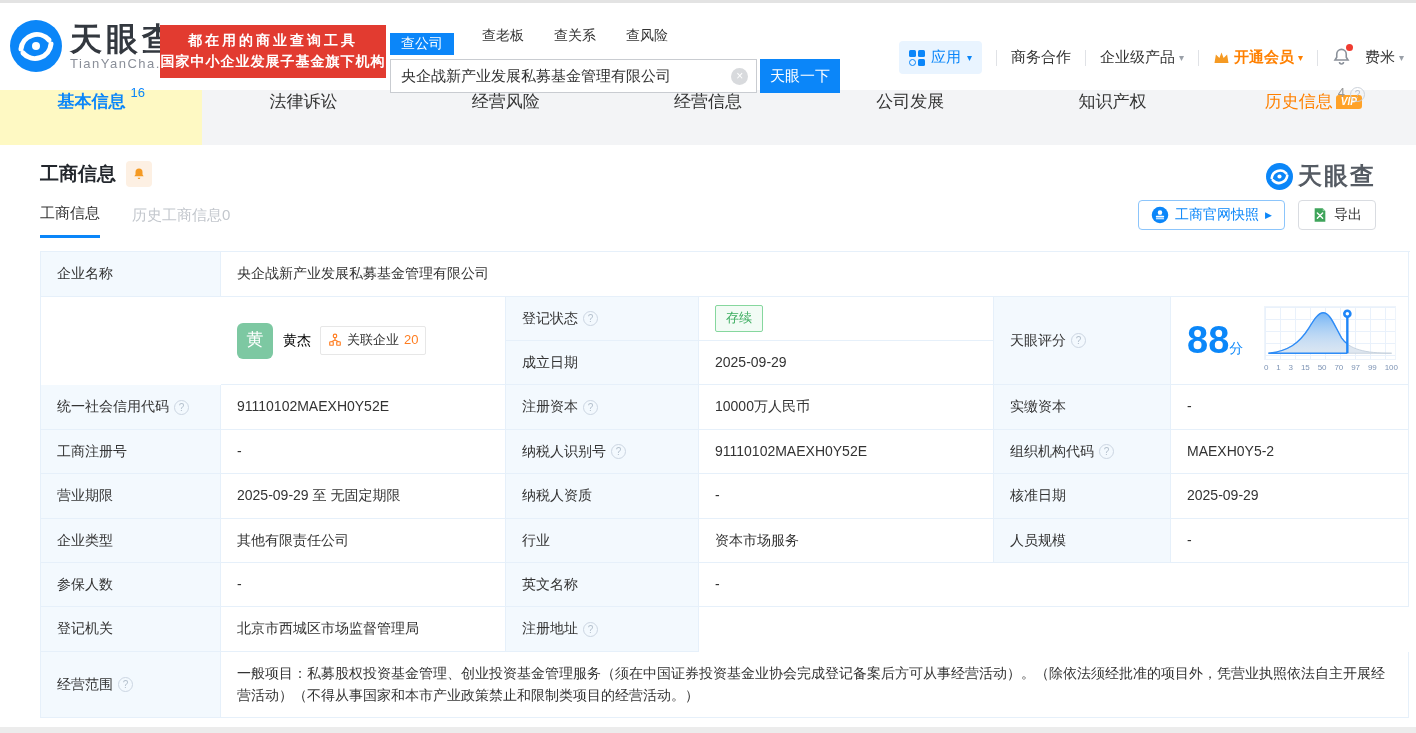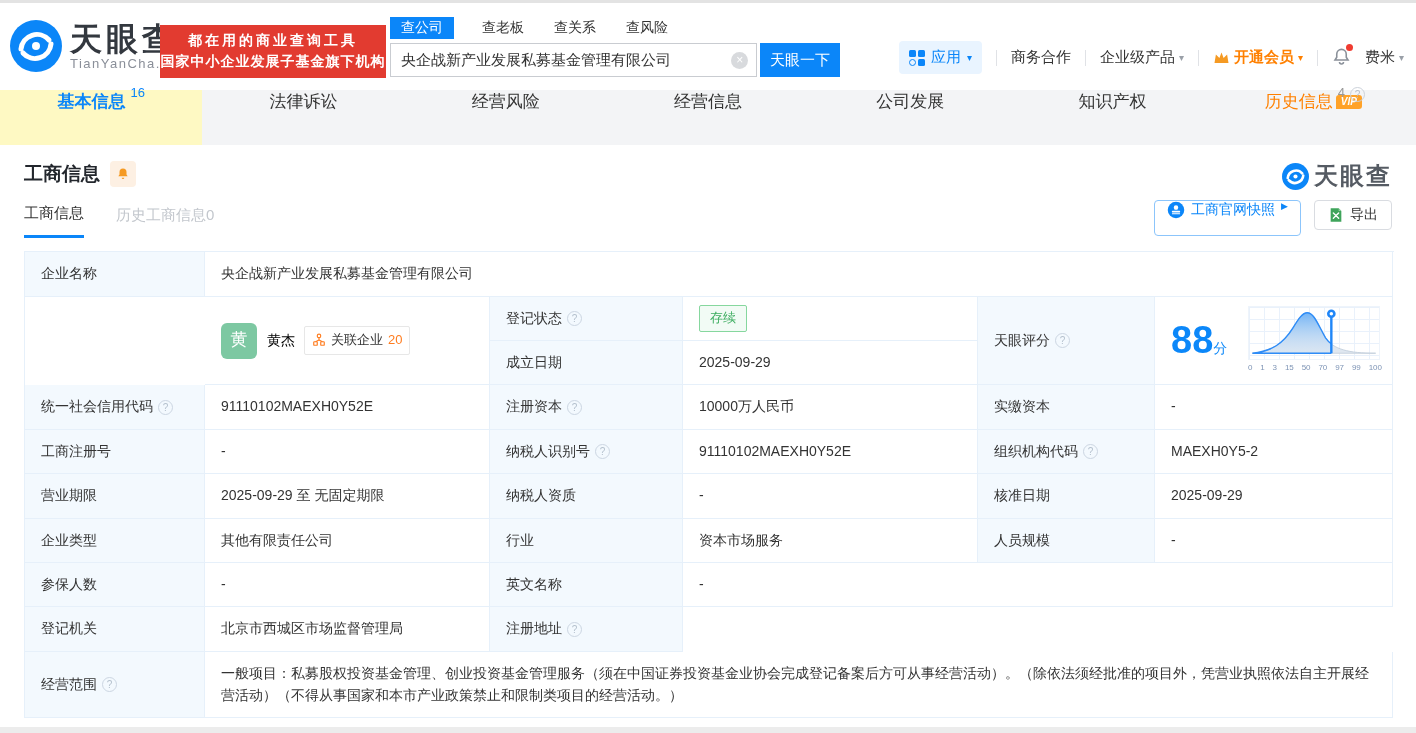--- a/index.html
+++ b/index.html
@@ -15,21 +15,21 @@
   .brand { font-size:32px; font-weight:700; color:#33383f; letter-spacing:4px; line-height:34px; }
   .domain { font-size:13px; color:#8a8f99; letter-spacing:1.5px; }
   .slogan { position:absolute; left:160px; top:22px; width:226px; height:53px; background:#e23b30; color:#fff;
             display:flex; flex-direction:column; justify-content:center; align-items:center; gap:3px; }
   .slogan div { font-size:14px; font-weight:700; letter-spacing:1px; white-space:nowrap; }
   .slogan div:first-child { letter-spacing:3px; }
 
   .search-area { position:absolute; left:390px; top:14px; width:450px; }
   .search-tabs { display:flex; gap:26px; align-items:center; margin-bottom:4px; }
   .stab { font-size:14px; color:#333; padding:2px 2px; cursor:pointer; }
-  .stab.active { background:#0b86f9; color:#fff; padding:2px 11px; }
+  .stab.active { background:#0b86f9; color:#fff; padding:2px 11px;margin-top:16px; }
   .search-row { display:flex; }
   .search-box { position:relative; width:368px; height:34px; border:1px solid #c9ccd1; background:#fff; }
   .search-box input { width:100%; height:100%; border:none; outline:none; padding:0 34px 0 10px; font-size:15px; color:#333;
                       font-family:"Liberation Sans","DejaVu Sans",sans-serif; }
   .clear-btn { position:absolute; right:8px; top:8px; width:17px; height:17px; border-radius:50%; background:#d8dadd;
                color:#fff; font-size:12px; line-height:17px; text-align:center; cursor:pointer; }
   .search-btn { width:80px; height:34px; margin-left:3px; background:#0b86f9; color:#fff; border:none; font-size:15px; cursor:pointer;
                 font-family:"Liberation Sans","DejaVu Sans",sans-serif; }
 
   .top-nav { position:absolute; right:12px; top:38px; display:flex; align-items:center; gap:14px; font-size:15px; color:#333; }
@@ -52,34 +52,34 @@
   .mtab.active { background:#fef9c3; color:#0b86f9; font-weight:700; }
   .mtab.active .count { color:#0b86f9; font-weight:400; }
   .mtab.history { color:#ff8000; }
   .mtab.history .count { color:#999; }
   .qmark { display:inline-block; width:15px; height:15px; border:1px solid #ccd2da; border-radius:50%; color:#b7bec8;
            font-size:10px; line-height:14px; text-align:center; position:relative; top:-3px; }
   .vip-badge { position:absolute; top:5px; right:54px; background:#ffa228; color:#fff; font-size:10px; font-weight:700;
                font-style:italic; padding:1px 5px 2px; border-radius:3px 3px 3px 0; line-height:11px; }
 
   
-  .content { padding:0 24px; }
+  .content { padding:0 40px; }
   .section-head { display:flex; align-items:center; margin-top:13px; height:32px; position:relative; }
   .section-title { font-size:19px; font-weight:700; color:#23272d; }
   .bell-chip { width:26px; height:26px; margin-left:10px; background:#fdf0e3; border-radius:4px; display:flex; align-items:center;
                justify-content:center; cursor:pointer; }
   .watermark { position:absolute; right:0; top:2px; display:flex; align-items:center; gap:5px; }
   .watermark .wm-text { font-size:24px; font-weight:700; color:#555b63; letter-spacing:2px; }
 
   .subtab-row { display:flex; align-items:center; margin-top:14px; height:34px; position:relative; }
   .subtab { font-size:15px; margin-right:32px; padding-bottom:12px; cursor:pointer; }
   .subtab.active { color:#333; border-bottom:3px solid #0b86f9; font-weight:400; }
   .subtab.inactive { color:#c3c7cd; }
   .head-buttons { position:absolute; right:0; top:-4px; display:flex; gap:13px; }
-  .snapshot-btn { display:flex; gap:6px; height:36px; padding:0 12px; background:#fff; border:1px solid #8cc5fb;
+  .snapshot-btn { display:flex; align-items:center; gap:6px; height:30px; padding:0 12px; background:#fff; border:1px solid #8cc5fb;
                   border-radius:4px; color:#0b86f9; font-size:14px; cursor:pointer; }
   .snapshot-btn .arrow { font-size:9px; }
   .export-btn { display:flex; align-items:center; gap:6px; height:30px; padding:0 13px; background:#fff; border:1px solid #d9dce1;
                 border-radius:4px; color:#333; font-size:14px; cursor:pointer; }
 
   
   .info-table { margin-top:13px; width:1370px; display:grid;
                 grid-template-columns:180px 285px 193px 295px 177px 238px;
                 grid-template-rows:45px 44px 44px 45px 44px 45px 44px 44px 45px 66px;
                 border-top:1px solid #e6f0fa; border-left:1px solid #e6f0fa; }

